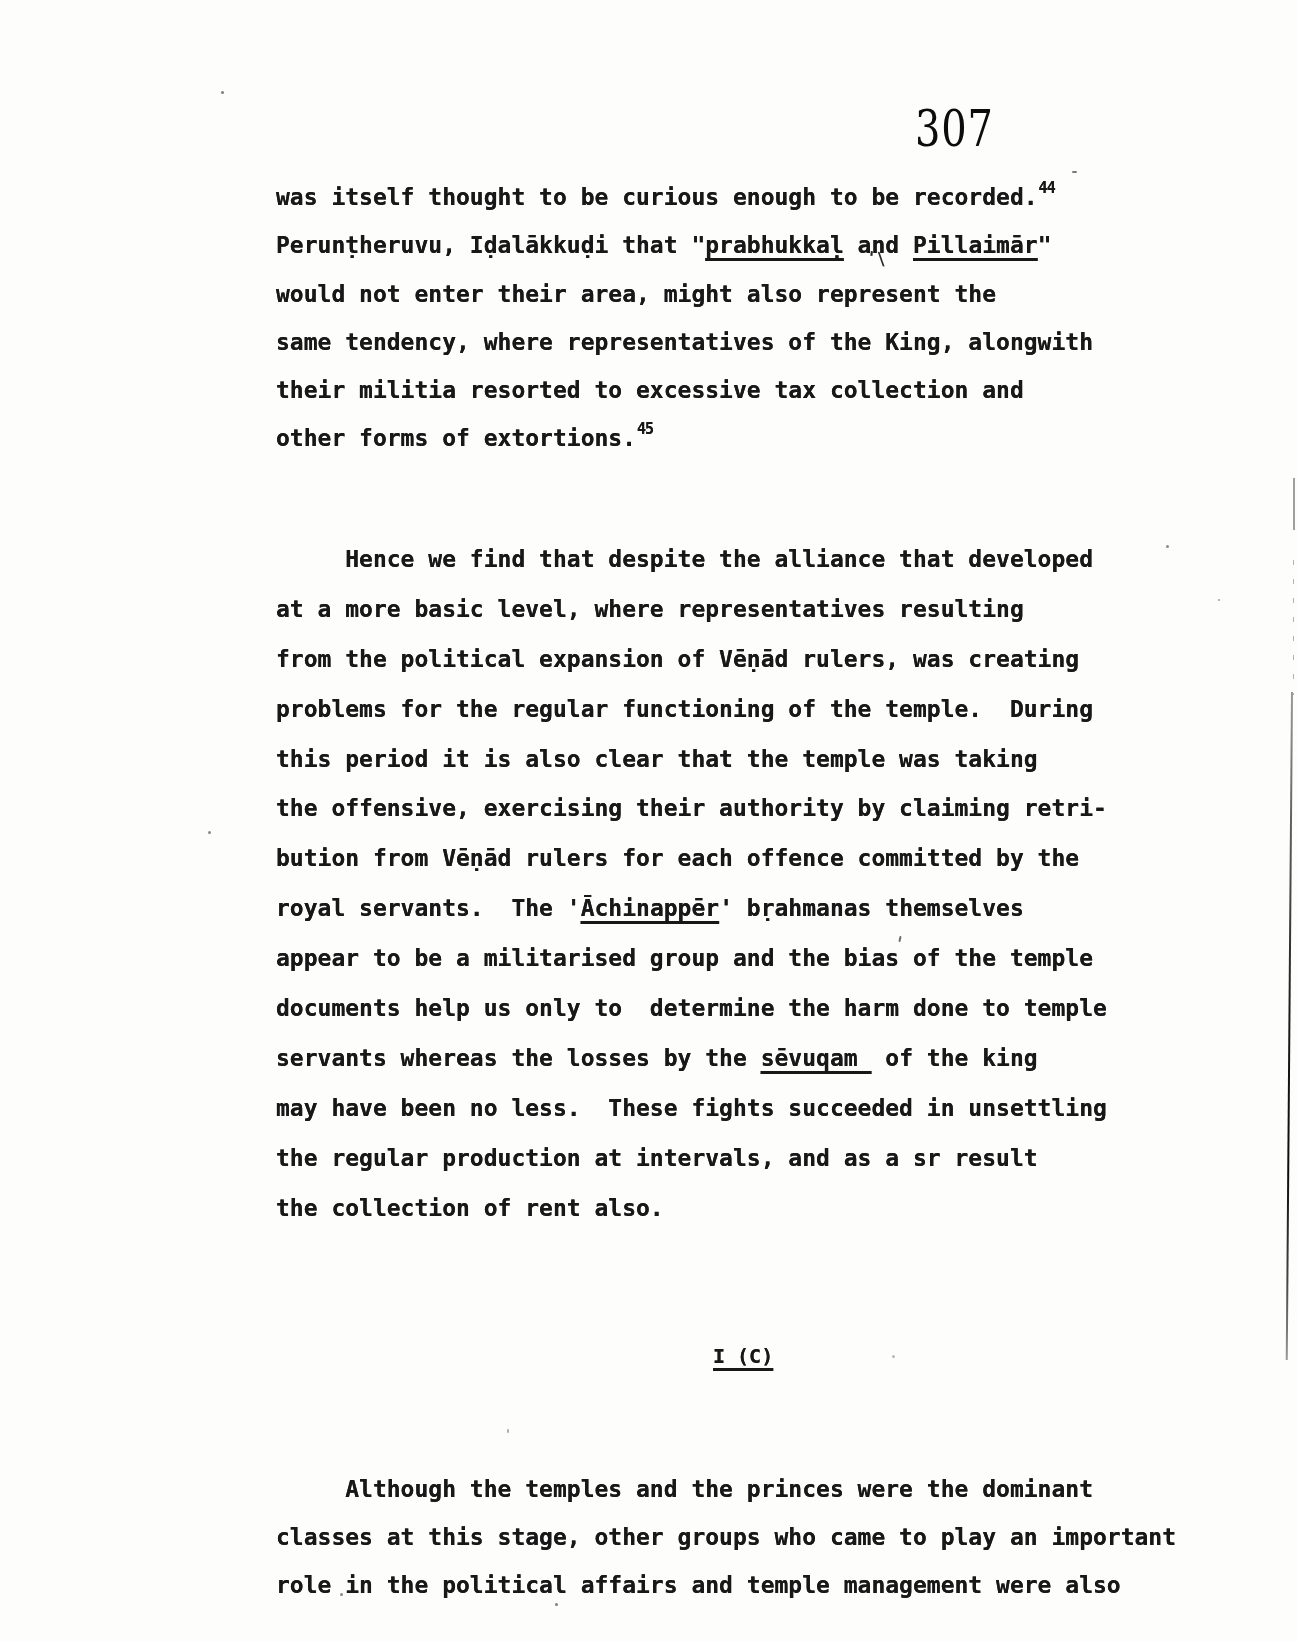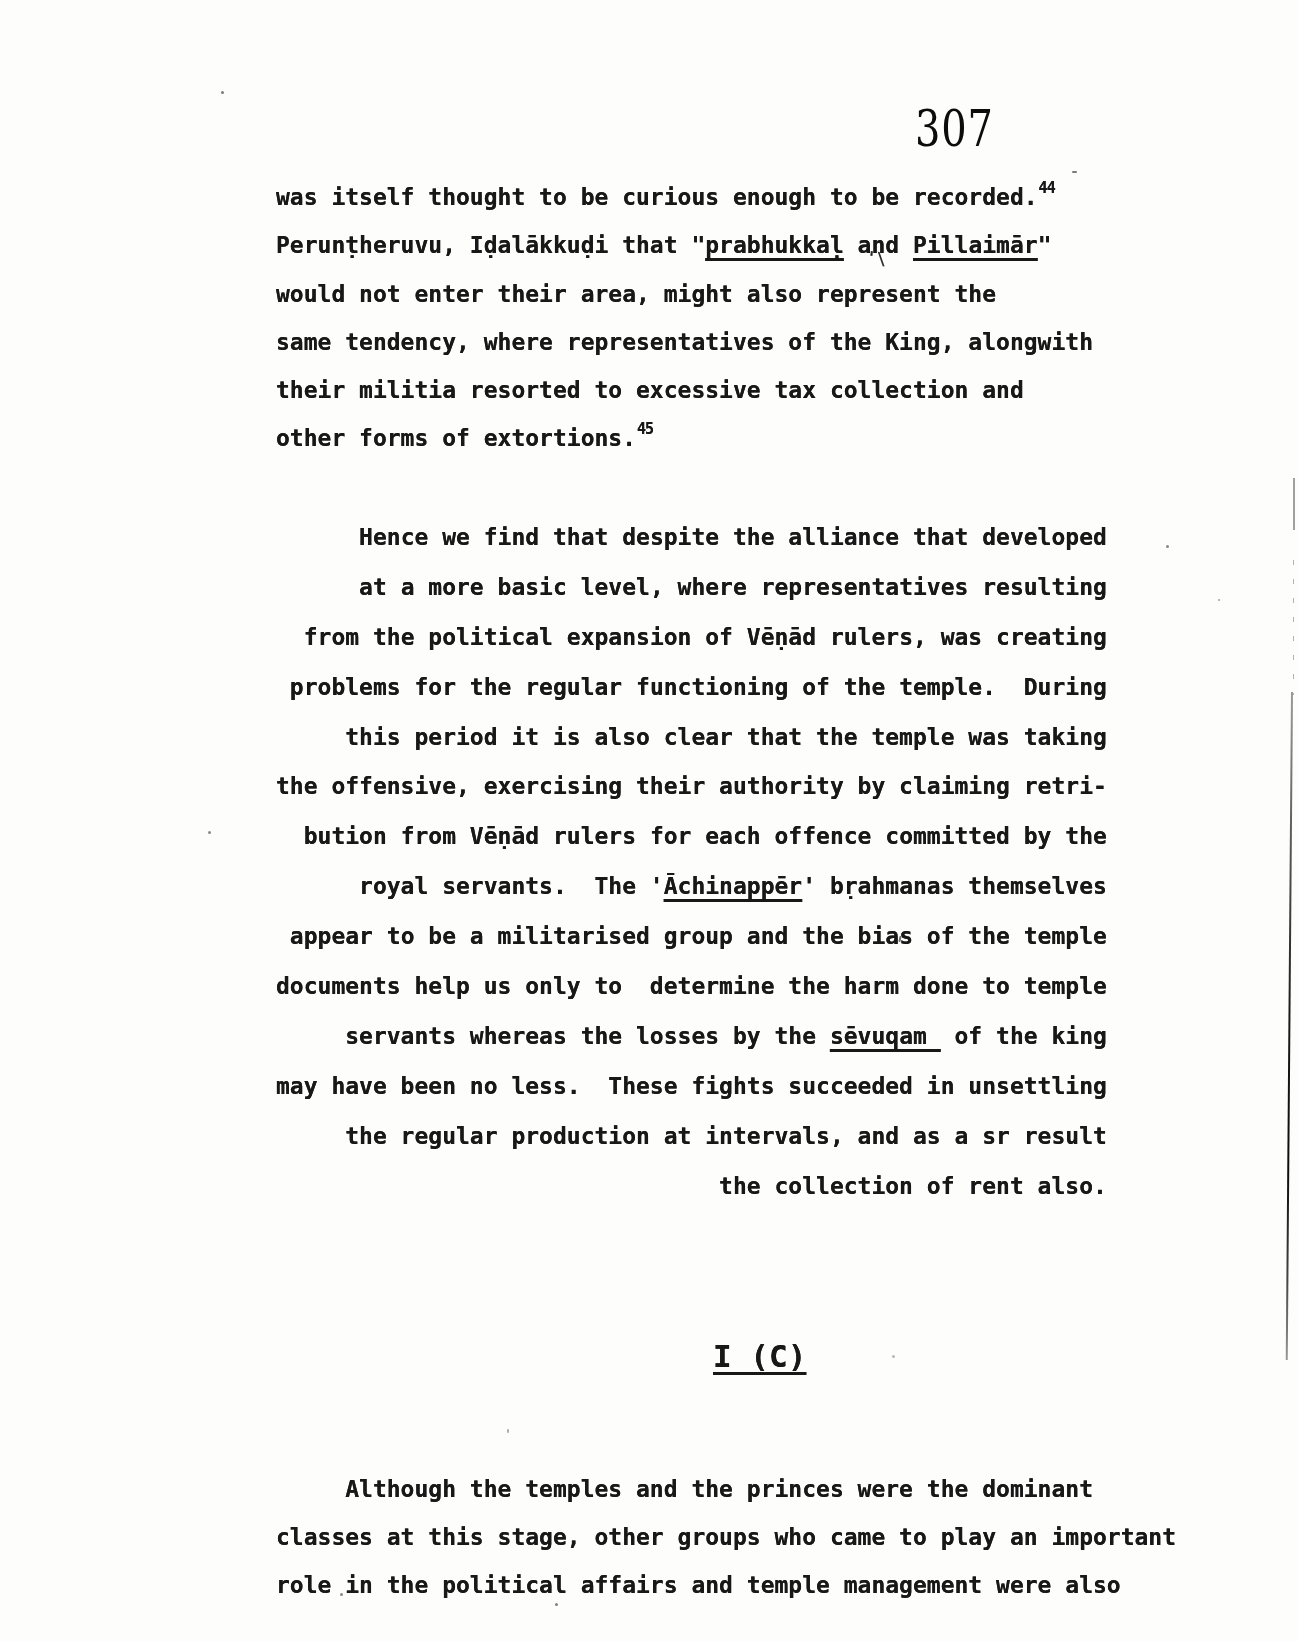--- a/index.html
+++ b/index.html
@@ -20,27 +20,27 @@
     transform:scaleX(0.8);transform-origin:left top;
   }
   .para{
     position:absolute;left:276px;
     font-size:23px;font-weight:700;
     text-shadow:0 0 0.4px rgba(10,10,10,.85);
   }
   .para .line{white-space:pre;}
   .p1{top:173px;}
   .p1 .line{height:48.3px;line-height:48.3px;}
-  .p2{top:513px;text-align:right;}
+  .p2{top:535px;}
   .p2 .line{height:49.9px;line-height:49.9px;}
   .p3{top:1465px;}
   .p3 .line{height:48px;line-height:48px;}
   .heading{
     position:absolute;left:713px;top:1332px;
-    font-size:31px;font-weight:700;line-height:48px;white-space:pre;
+    font-size:20px;font-weight:700;line-height:48px;white-space:pre;
     text-shadow:0 0 0.4px rgba(10,10,10,.85);
   }
   .u{
     text-decoration:underline;
     text-decoration-thickness:2.5px;
     text-underline-offset:5px;
   }
   .sup{
     font-size:15px;
     position:relative;top:-12px;

